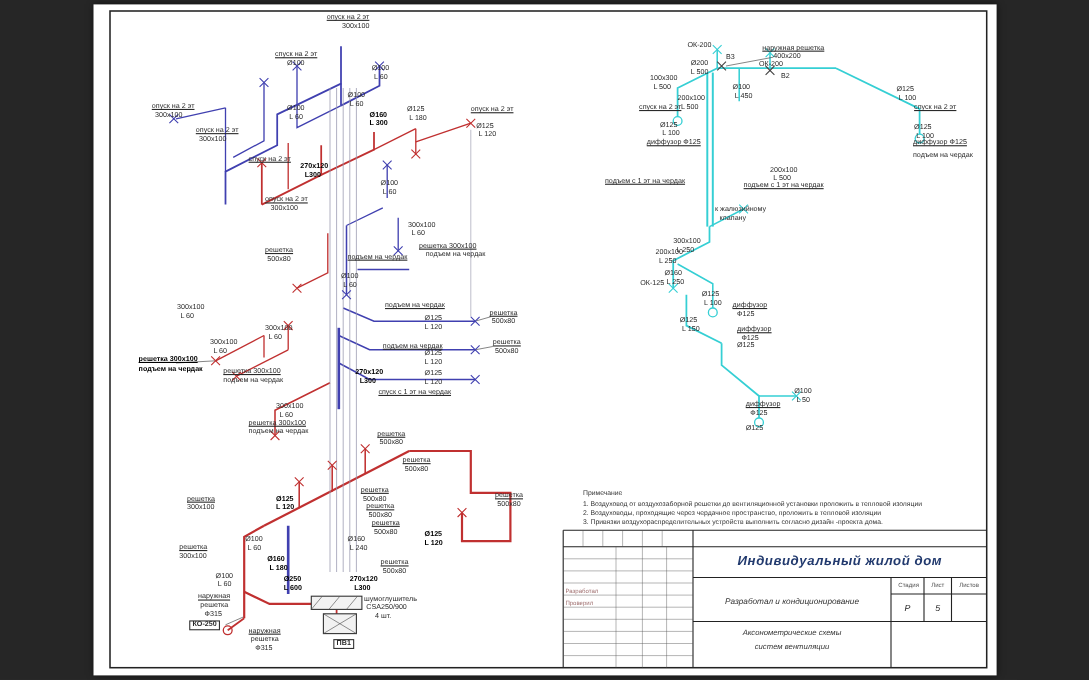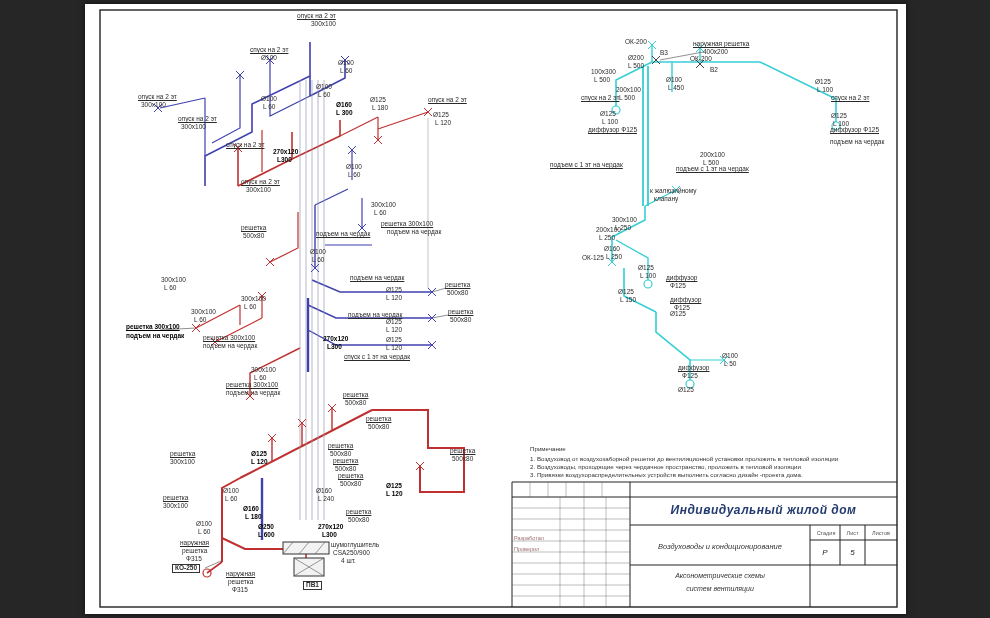--- a/index.html
+++ b/index.html
@@ -338,21 +338,21 @@
   <div class="note note-title" style="left:530px;top:445px;">Примечание</div>
   <div id="notes-list">
       <div class="note" style="left: 530px; top: 455px;">1. Воздуховод от воздухозаборной решетки до вентиляционной установки проложить в тепловой изоляции</div>
       <div class="note" style="left: 530px; top: 463px;">2. Воздуховоды, проходящие через чердачное пространство, проложить в тепловой изоляции</div>
       <div class="note" style="left: 530px; top: 471px;">3. Привязки воздухораспределительных устройств выполнить согласно дизайн -проекта дома.</div>
     </div>
 
   <div class="tb-text tb-project" style="left:630px;top:503px;width:267px;text-align:center;">Индивидуальный жилой дом</div>
   <div class="tb-text tb-role" style="left:514px;top:535px;">Разработал</div>
   <div class="tb-text tb-role" style="left:514px;top:546px;">Проверил</div>
-  <div class="tb-text tb-section" style="left:632px;top:542px;width:176px;text-align:center;">Воздуховоды и кондиционирование</div>
+  <div class="tb-text tb-section" style="left:632px;top:542px;width:176px;text-align:center;">Разработал и кондиционирование</div>
   <div class="tb-text tb-small" style="left:812px;top:530px;width:28px;text-align:center;">Стадия</div>
   <div class="tb-text tb-small" style="left:840px;top:530px;width:25px;text-align:center;">Лист</div>
   <div class="tb-text tb-small" style="left:865px;top:530px;width:32px;text-align:center;">Листов</div>
   <div class="tb-text tb-val" style="left:810px;top:548px;width:30px;text-align:center;">Р</div>
   <div class="tb-text tb-val" style="left:840px;top:548px;width:25px;text-align:center;">5</div>
   <div class="tb-text tb-doc" style="left:632px;top:572px;width:176px;text-align:center;">Аксонометрические схемы</div>
   <div class="tb-text tb-doc" style="left:632px;top:585px;width:176px;text-align:center;">систем вентиляции</div>
 </div>
 
 </body></html>

